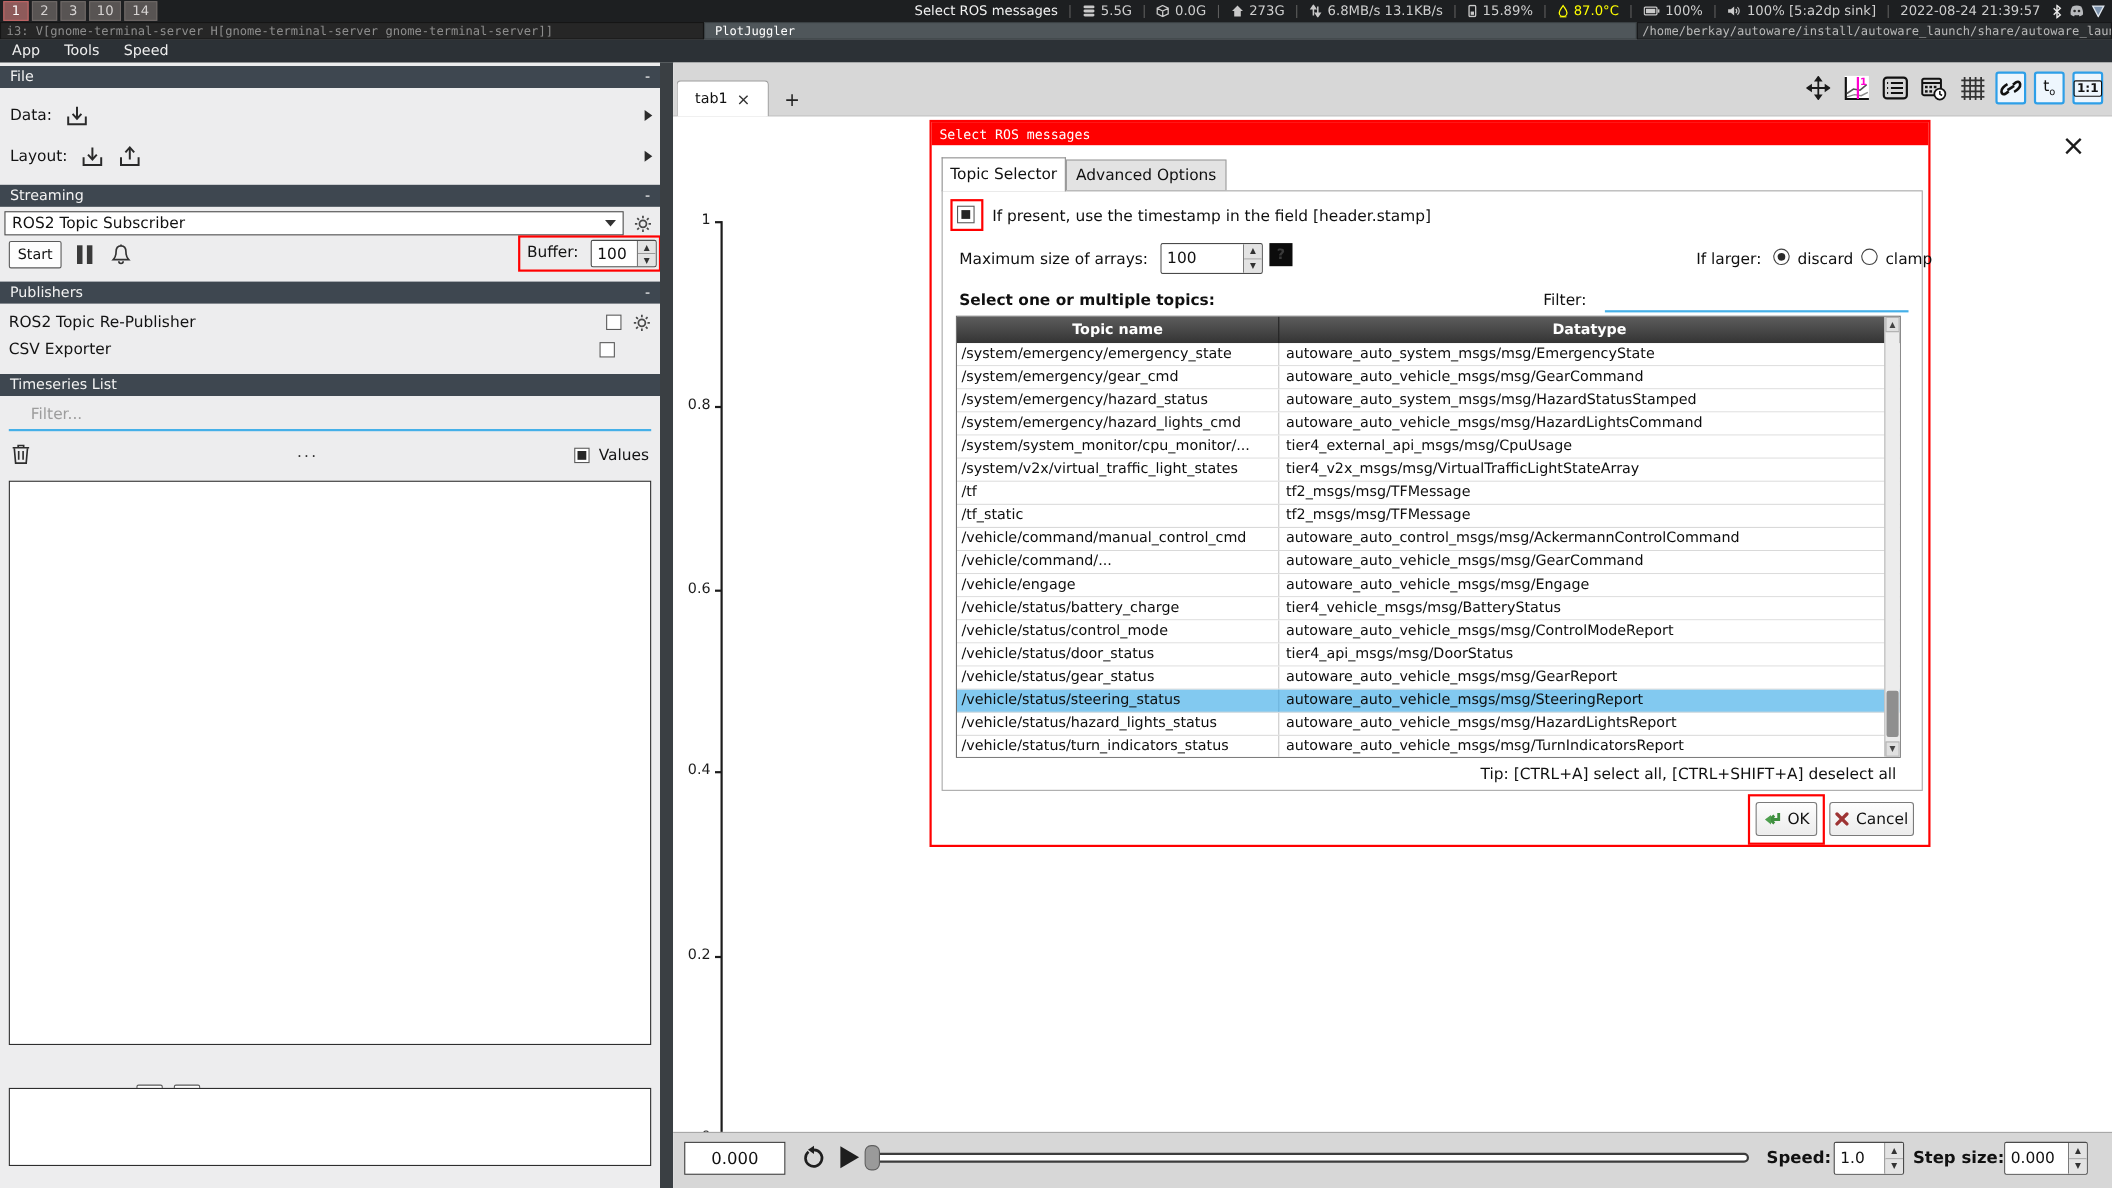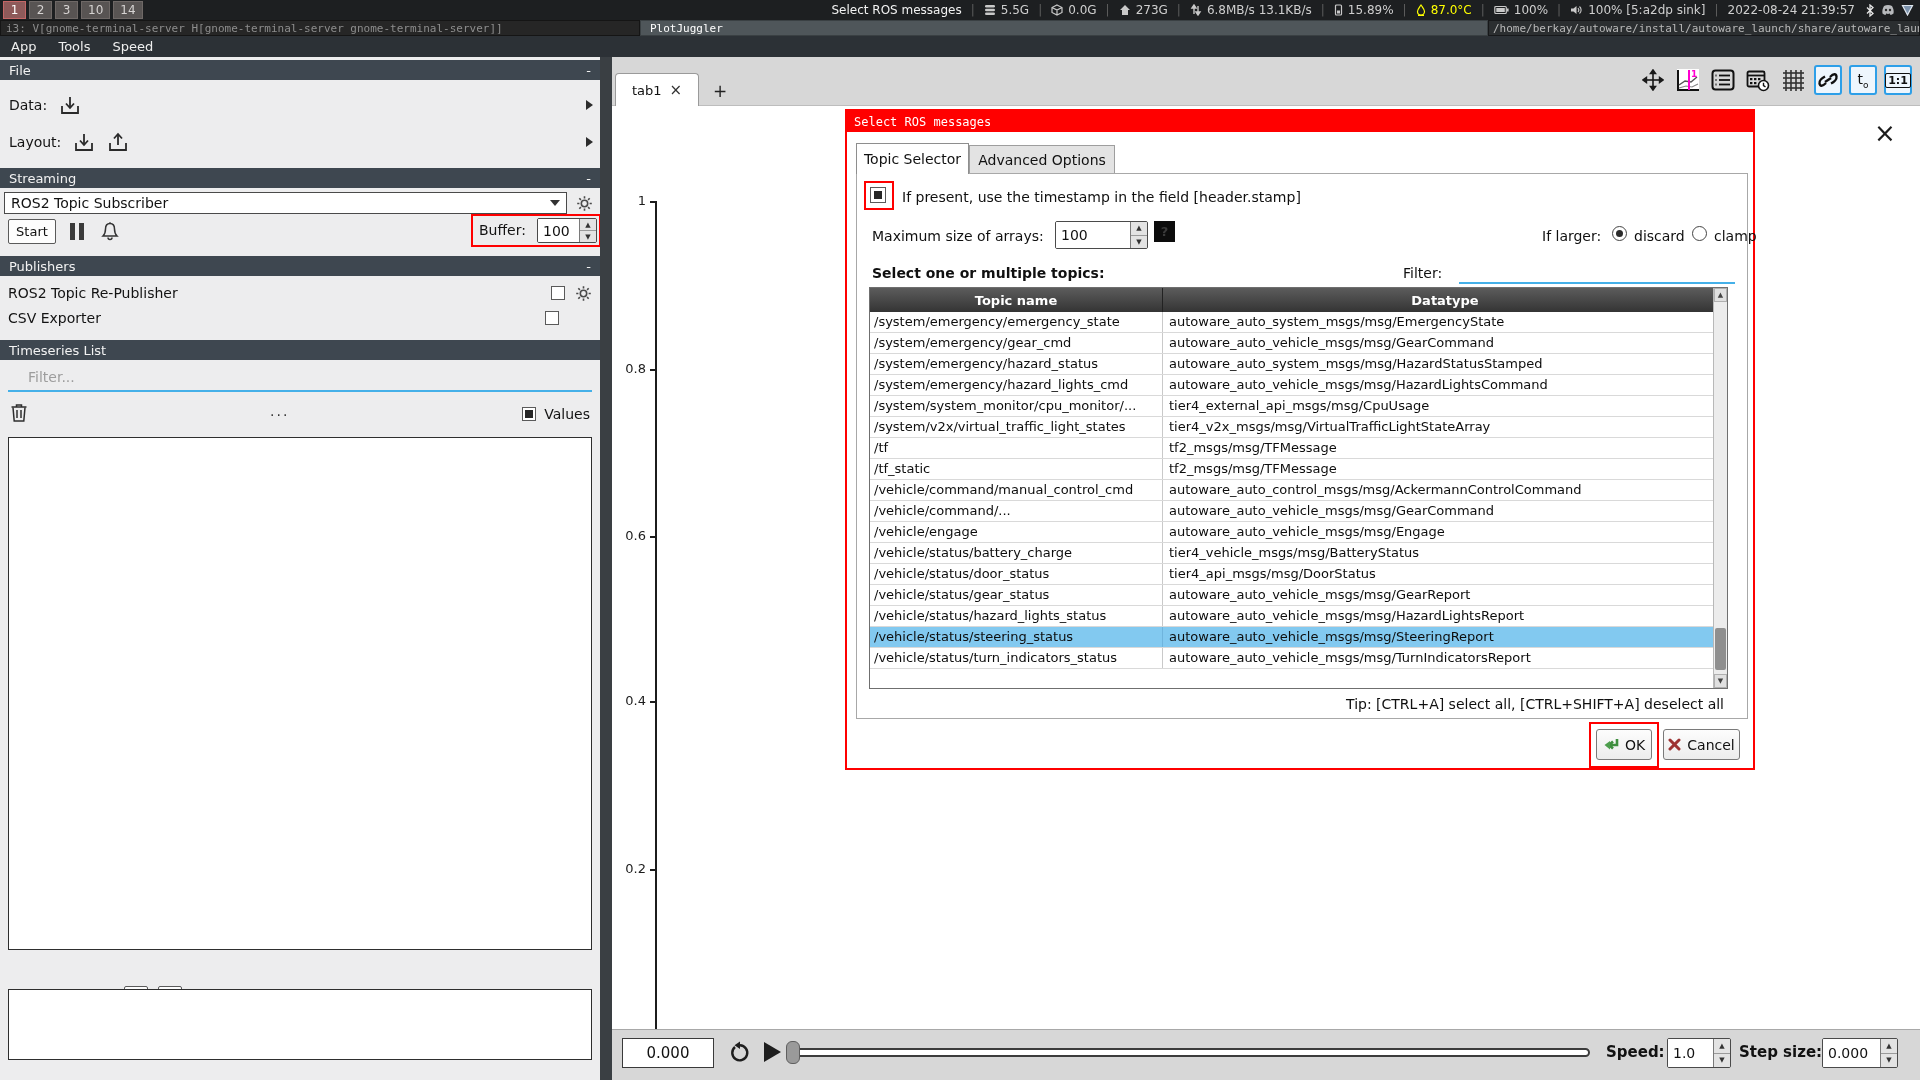--- a/index.html
+++ b/index.html
@@ -597,39 +597,43 @@
   <div class="trow">
     <div class="td1">/vehicle/engage</div>
     <div class="td2">autoware_auto_vehicle_msgs/msg/Engage</div>
   </div>
 
   <div class="trow">
     <div class="td1">/vehicle/status/battery_charge</div>
     <div class="td2">tier4_vehicle_msgs/msg/BatteryStatus</div>
   </div>
 
+  <div class="trow">
+    <div class="td1">/vehicle/status/control_mode</div>
+    <div class="td2">autoware_auto_vehicle_msgs/msg/ControlModeReport</div>
+  </div>
 
   <div class="trow">
     <div class="td1">/vehicle/status/door_status</div>
     <div class="td2">tier4_api_msgs/msg/DoorStatus</div>
   </div>
 
   <div class="trow">
     <div class="td1">/vehicle/status/gear_status</div>
     <div class="td2">autoware_auto_vehicle_msgs/msg/GearReport</div>
-  </div>
-
-  <div class="trow">
-    <div class="td1">/vehicle/status/hazard_lights_status</div>
-    <div class="td2">autoware_auto_vehicle_msgs/msg/HazardLightsReport</div>
   </div>
 
   <div class="trow sel">
     <div class="td1">/vehicle/status/steering_status</div>
     <div class="td2">autoware_auto_vehicle_msgs/msg/SteeringReport</div>
+  </div>
+
+  <div class="trow">
+    <div class="td1">/vehicle/status/hazard_lights_status</div>
+    <div class="td2">autoware_auto_vehicle_msgs/msg/HazardLightsReport</div>
   </div>
 
   <div class="trow">
     <div class="td1">/vehicle/status/turn_indicators_status</div>
     <div class="td2">autoware_auto_vehicle_msgs/msg/TurnIndicatorsReport</div>
   </div>
 </div>
     <div id="vscroll">
       <div class="scroll-arrow" style="top:0;">▲</div>
       <div id="vthumb"></div>

